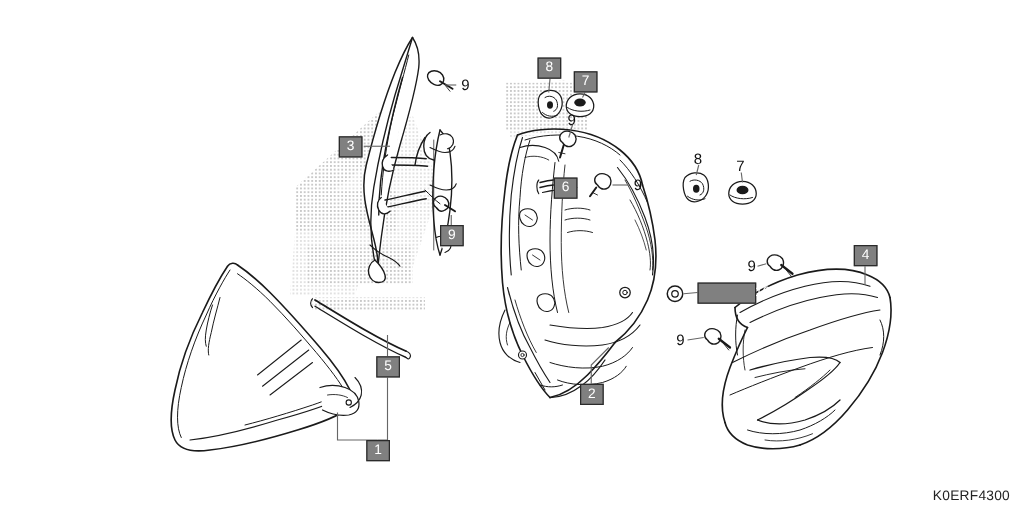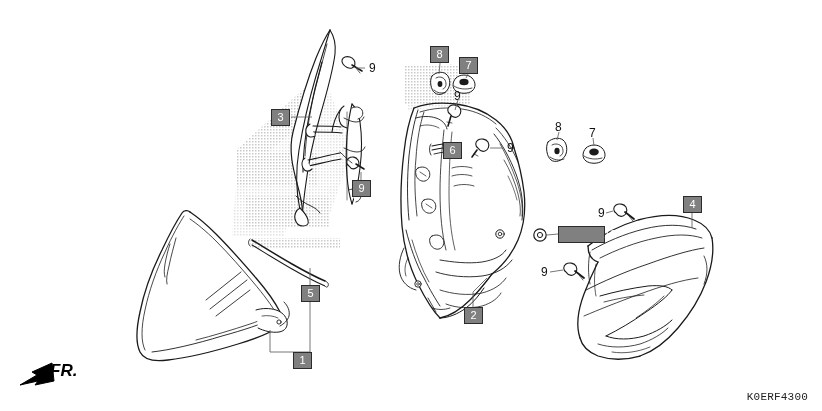--- a/index.html
+++ b/index.html
@@ -60,21 +60,21 @@
   }
 
   
   #partcode {
     position: absolute;
     right: 14px;
     bottom: 8px;
     font-size: 11px;
     color: #222222;
     letter-spacing: 0.2px;
-    font-family: Liberation Mono, monospace;
+    font-family: Liberation Sans, sans-serif;
   }
 
   
   #frmark {
     position: absolute;
     left: 14px;
     bottom: 18px;
     width: 70px;
     height: 34px;
   }
@@ -449,23 +449,17 @@
     <div class="plainlabel" style="left:507px; top:142px;">9</div>
 
     <div class="plainlabel" style="left:555px; top:121px;">8</div>
 
     <div class="plainlabel" style="left:589px; top:127px;">7</div>
 
     <div class="plainlabel" style="left:598px; top:207px;">9</div>
 
     <div class="plainlabel" style="left:541px; top:266px;">9</div>
 
-    <div id="frmark">
-      <svg viewBox="0 0 70 34" width="70" height="34">
-        <path d="M38,4 L18,13 L23,16 L6,26 L24,22 L21,26 L40,22 Z" fill="#000000" stroke="#000000" stroke-width="1" stroke-linejoin="round"></path>
-      </svg>
-      <span class="frtext">FR.</span>
-    </div>
 
     <div id="partcode">K0ERF4300</div>
 
   </div>
 </div>
 
 </body></html>

